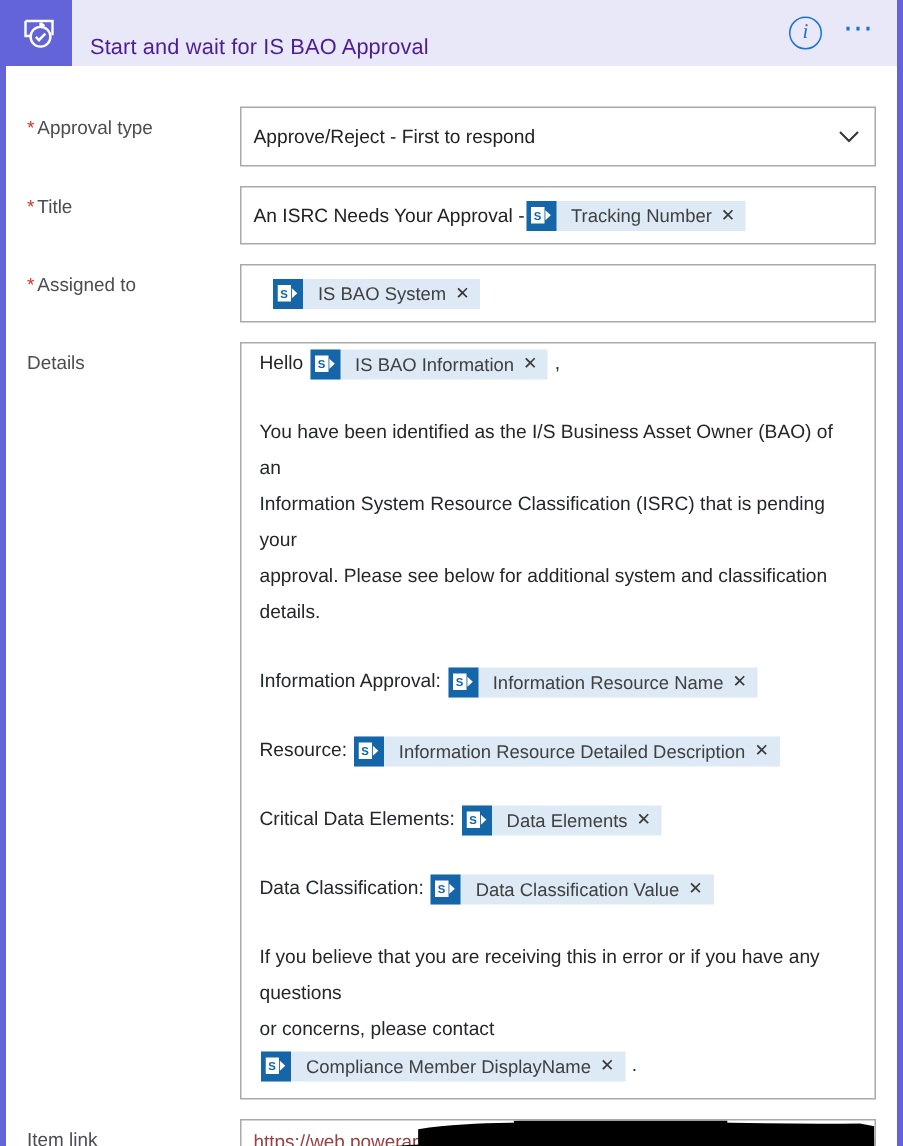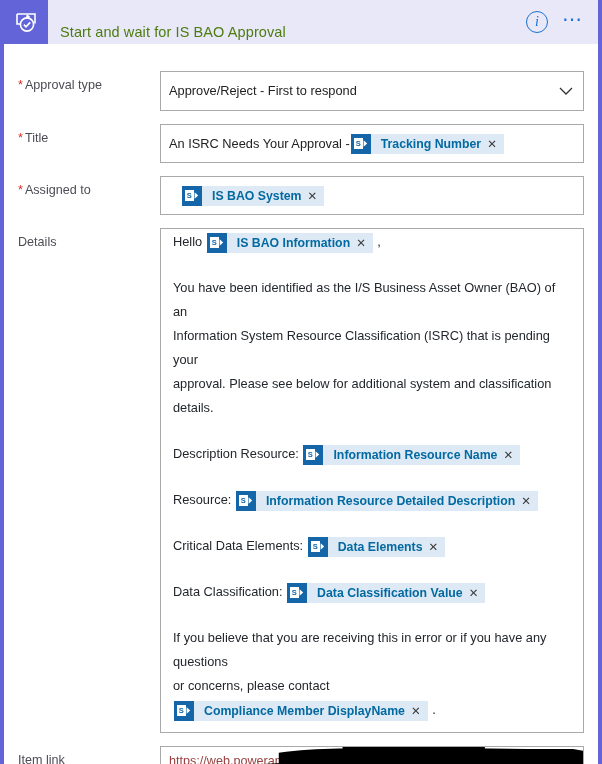--- a/index.html
+++ b/index.html
@@ -41,21 +41,21 @@
     background: #6264d8;
     display: flex;
     align-items: center;
     justify-content: center;
     flex: 0 0 44px;
   }
   .header-icon-box svg { display:block; }
   .header-title {
     margin-left: 12px;
     font-size: 14.5px;
-    color: #4d7c0f;
+    color: #4c1d95;
     letter-spacing: .1px;
     white-space: nowrap;
     flex: 1 1 auto;
     margin-top: 20px;
   }
   .header-actions {
     display: flex;
     align-items: center;
     gap: 14px;
     padding-right: 14px;
@@ -157,23 +157,22 @@
     height: 20px;
     background: #1566a8;
     flex: 0 0 20px;
     display: flex;
     align-items: center;
     justify-content: center;
   }
   .token .tok-label {
     padding: 0 6px 0 10px;
     font-size: 12.3px;
-    color: #0369a1;
+    color: #404040;
     line-height: 20px;
-    font-weight: bold;
   }
   .token .tok-x {
     padding-right: 7px;
     font-size: 11.5px;
     color: #3a3a3a;
     line-height: 20px;
     cursor: pointer;
   }
 
   
@@ -322,21 +321,21 @@
 
         <p style="height:22px"></p>
 
         <p class="dflow">You have been identified as the I/S Business Asset Owner (BAO) of an</p>
         <p class="dflow">Information System Resource Classification (ISRC) that is pending your</p>
         <p class="dflow">approval. Please see below for additional system and classification details.</p>
 
         <p style="height:22px"></p>
 
         <p class="dflow">
-          <span>Description Resource:</span>
+          <span>Information Approval:</span>
           <span class="token">
             <span class="sp-icon">
               <svg width="14" height="14" viewBox="0 0 14 14">
                 <rect x="0" y="1" width="9" height="11" fill="#ffffff"></rect>
                 <text x="4.3" y="9.4" font-size="7.6" font-family="Liberation Sans, sans-serif" font-weight="bold" fill="#1566a8" text-anchor="middle">S</text>
                 <path d="M9.6 3.2 L13.2 6.5 L9.6 9.8 Z" fill="#ffffff"></path>
               </svg>
             </span>
             <span class="tok-label">Information Resource Name</span>
             <span class="tok-x">✕</span>

